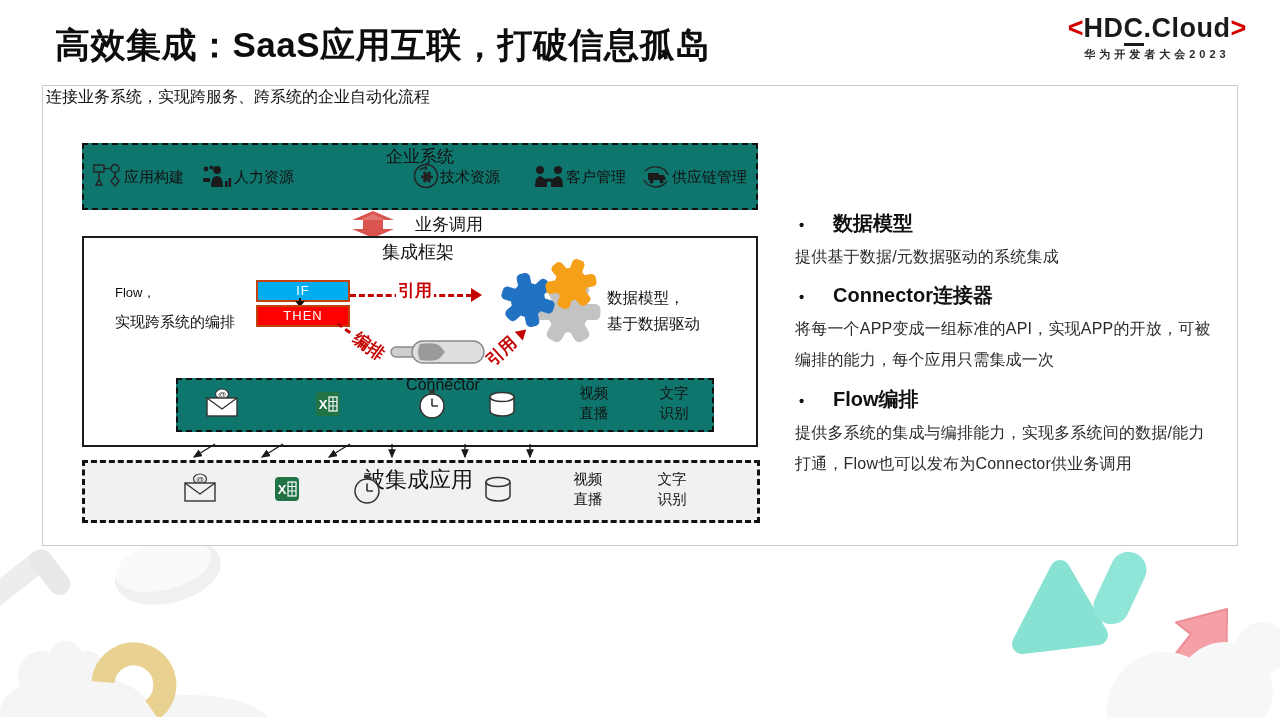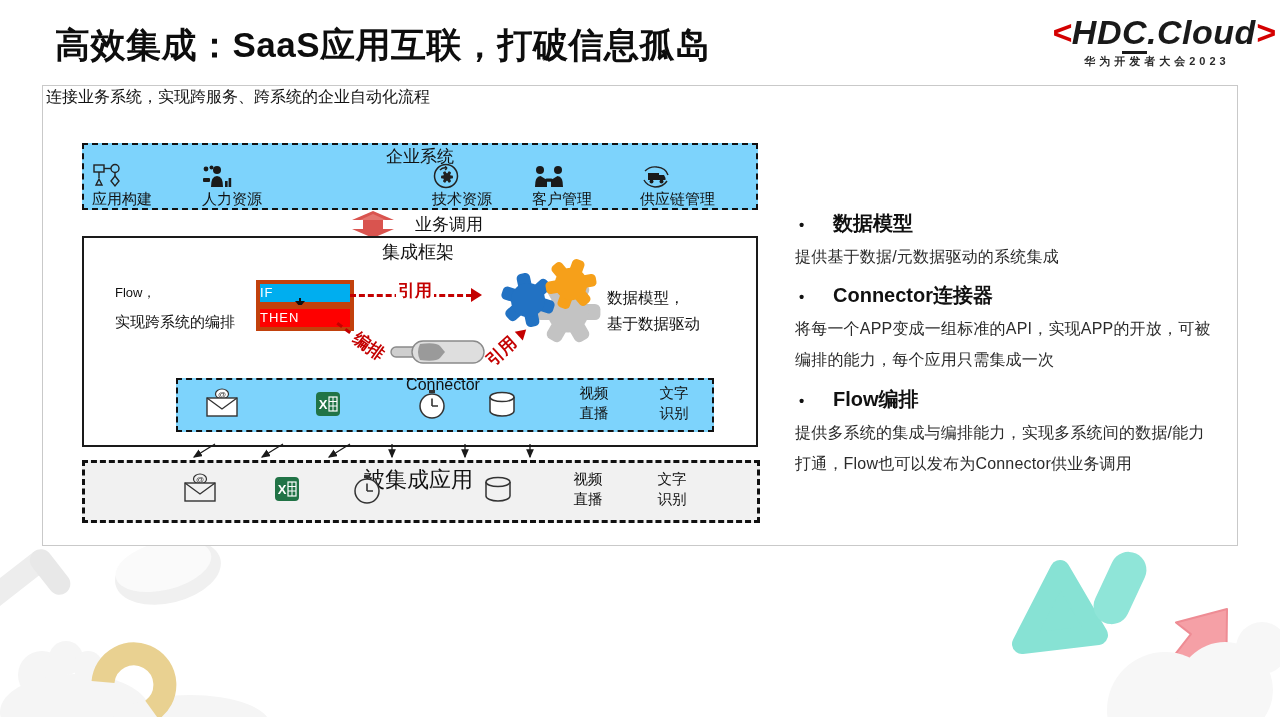--- a/index.html
+++ b/index.html
@@ -9,50 +9,50 @@
     font-family:"Liberation Sans","DejaVu Sans",sans-serif;
     color:#111;
   }
   .abs{position:absolute;}
 
   
   .page-title{
     left:55px;top:22px;font-size:35px;font-weight:700;color:#0d0d0d;letter-spacing:.5px;
   }
   .logo{right:18px;top:14px;width:210px;text-align:center;}
-  .logo-row{font-size:34px;font-weight:700;line-height:1.1;white-space:nowrap;font-style:italic;}
+  .logo-row{font-size:27px;font-weight:700;line-height:1.1;white-space:nowrap;}
   .logo-bracket{color:#d40000;font-weight:700;}
   .logo-name{color:#1a1a1a;letter-spacing:.5px;}
   .logo-c{border-bottom:3px solid #1a1a1a;}
   .logo-tagline{font-size:11px;color:#2b2b2b;letter-spacing:4px;margin-top:3px;font-weight:600;}
 
   
   .panel{
     left:42px;top:85px;width:1194px;height:459px;
     border:1px solid #c9c9c9;background:#fff;
   }
   .subtitle{left:46px;top:87px;font-size:16px;color:#111;}
 
   
-  .box-dashed{border:2px dashed #111;background:#7dd3fc;}
+  .box-dashed{border:2px dashed #111;background:#0f766e;}
   .enterprise-box{left:82px;top:143px;width:672px;height:63px;}
   .box-title{width:100%;text-align:center;font-size:17px;color:#111;}
-  .ent-item{display:flex;flex-direction:column;width:100px;top:20px;}
+  .ent-item{display:flex;flex-direction:row;align-items:center;width:100px;top:20px;}
   .ent-item .icon{height:24px;display:flex;align-items:flex-end;}
   .ent-label{font-size:15px;margin-top:1px;white-space:nowrap;}
 
   .bizcall-label{left:415px;top:213px;font-size:17px;text-align:right;}
 
   .framework-box{left:82px;top:236px;width:672px;height:207px;border:2.5px solid #1a1a1a;background:#fff;}
   .fw-title{left:82px;top:240px;width:672px;text-align:center;font-size:18px;}
   .flow-l1{left:115px;top:284px;font-size:13px;}
   .flow-l2{left:115px;top:313px;font-size:15px;}
 
-  .ifthen{width:90px;height:18px;border:4px solid #c2410c;color:#fff;
-    font-size:13px;text-align:left;line-height:18px;font-weight:400;letter-spacing:1px;}
+  .ifthen{width:90px;height:18px;border:2px solid #c2410c;color:#fff;
+    font-size:13px;text-align:center;line-height:18px;font-weight:400;letter-spacing:1px;}
   .if-block{left:256px;top:280px;}
   .then-block{left:256px;top:305px;}
   .ifthen-line{left:299px;top:298px;height:4px;width:0;border-left:2px solid #111;}
   .ifthen-tri{left:295px;top:301px;width:0;height:0;border-left:5px solid transparent;border-right:5px solid transparent;border-top:6px solid #111;}
 
   .red{color:#c40000;}
   .ref-arrow1{left:350px;top:283px;width:132px;height:22px;}
   .ref-arrow1 .dash{position:absolute;left:0;right:10px;top:11px;border-top:3.5px dashed #c40000;}
   .ref-arrow1 .head{position:absolute;right:0;top:5px;width:0;height:0;
     border-top:7px solid transparent;border-bottom:7px solid transparent;border-left:11px solid #c40000;}
@@ -170,21 +170,21 @@
         <circle cx="4" cy="4" r="2.4"></circle>
           <circle cx="9.5" cy="2.6" r="2"></circle>
         <rect x="23" y="16" width="2.6" height="6"></rect>
         <rect x="26.6" y="13" width="2.6" height="9"></rect>
       </svg>
     </span>
     <span class="ent-label">人力资源</span>
   </div>
 
 
-  <div class="abs ent-item" style="left:348px;">
+  <div class="abs ent-item" style="left:328px;">
     <span class="icon">
       <svg width="28" height="26" viewBox="0 0 28 26">
         <circle cx="14" cy="13" r="11.5" fill="none" stroke="#222" stroke-width="1.5"></circle>
         <use href="#gearsym" xlink:href="#gearsym" transform="translate(15,14) scale(0.2)" fill="#222"></use>
         <path d="M8 7 Q11 4 15 5" stroke="#222" stroke-width="1.4" fill="none"></path>
         <path d="M15 5 L13 3.4 M15 5 L13.2 7" stroke="#222" stroke-width="1.4" fill="none"></path>
       </svg>
     </span>
     <span class="ent-label">技术资源</span>
   </div>

